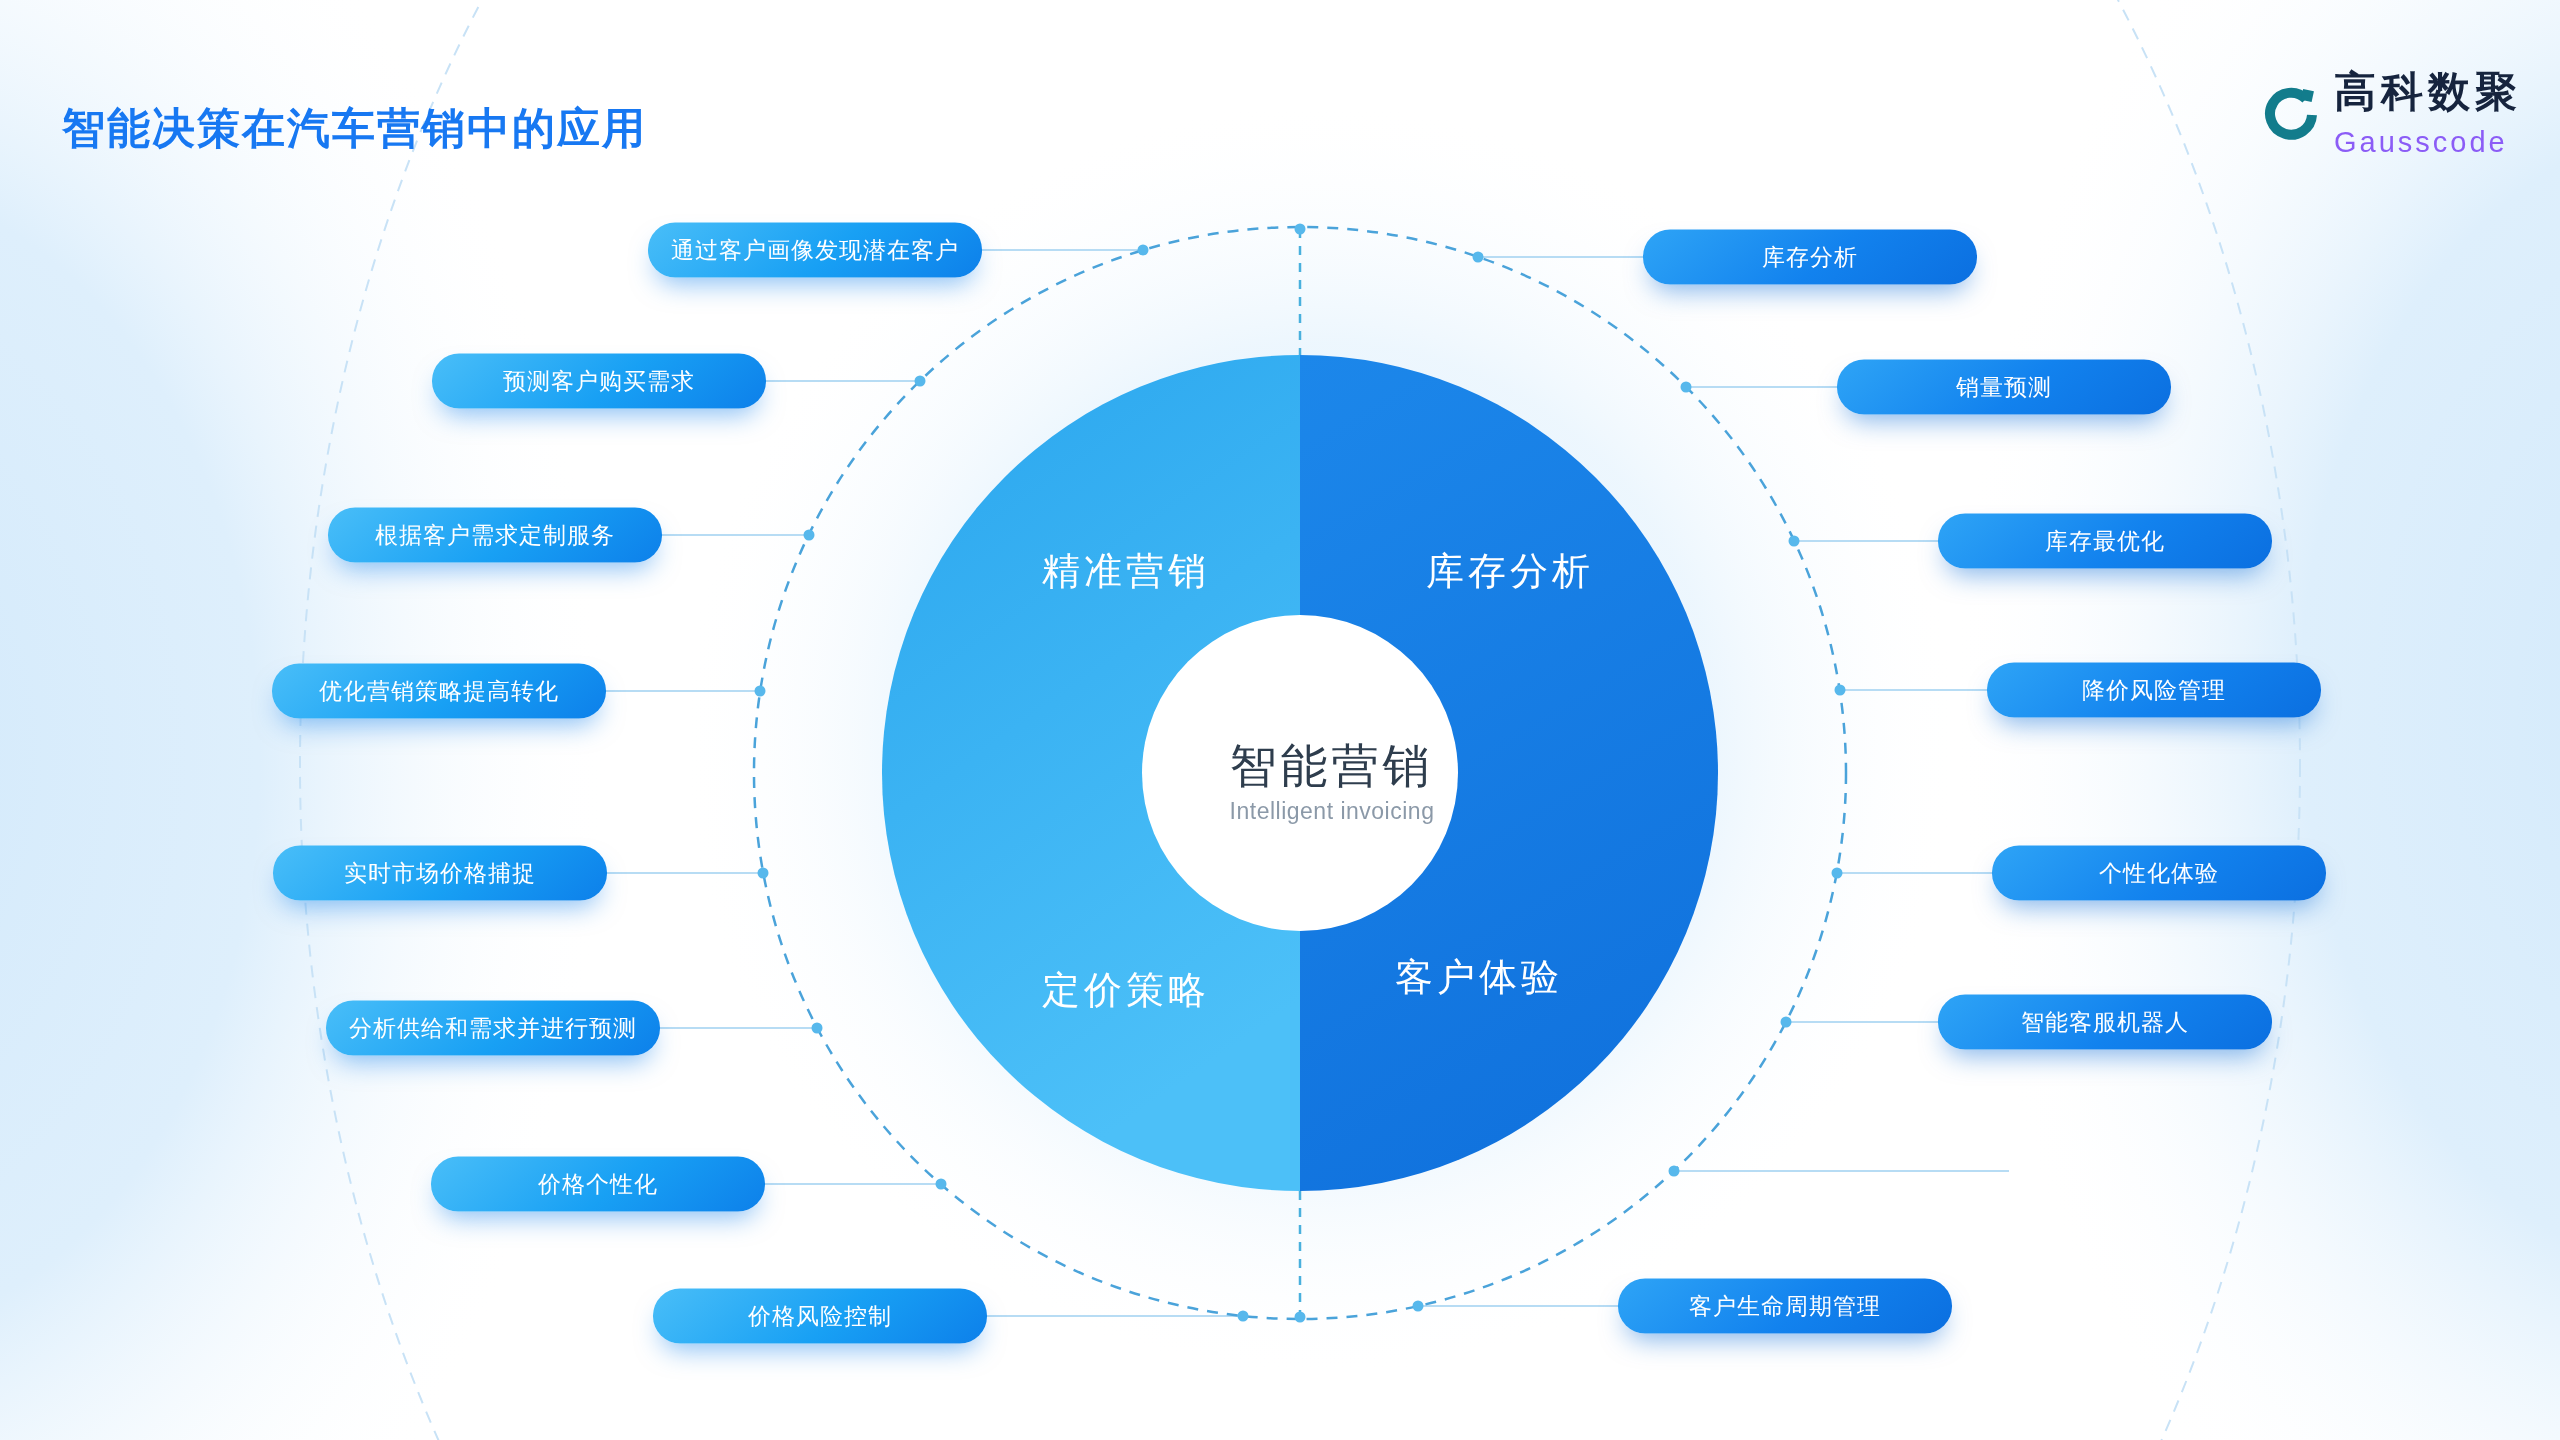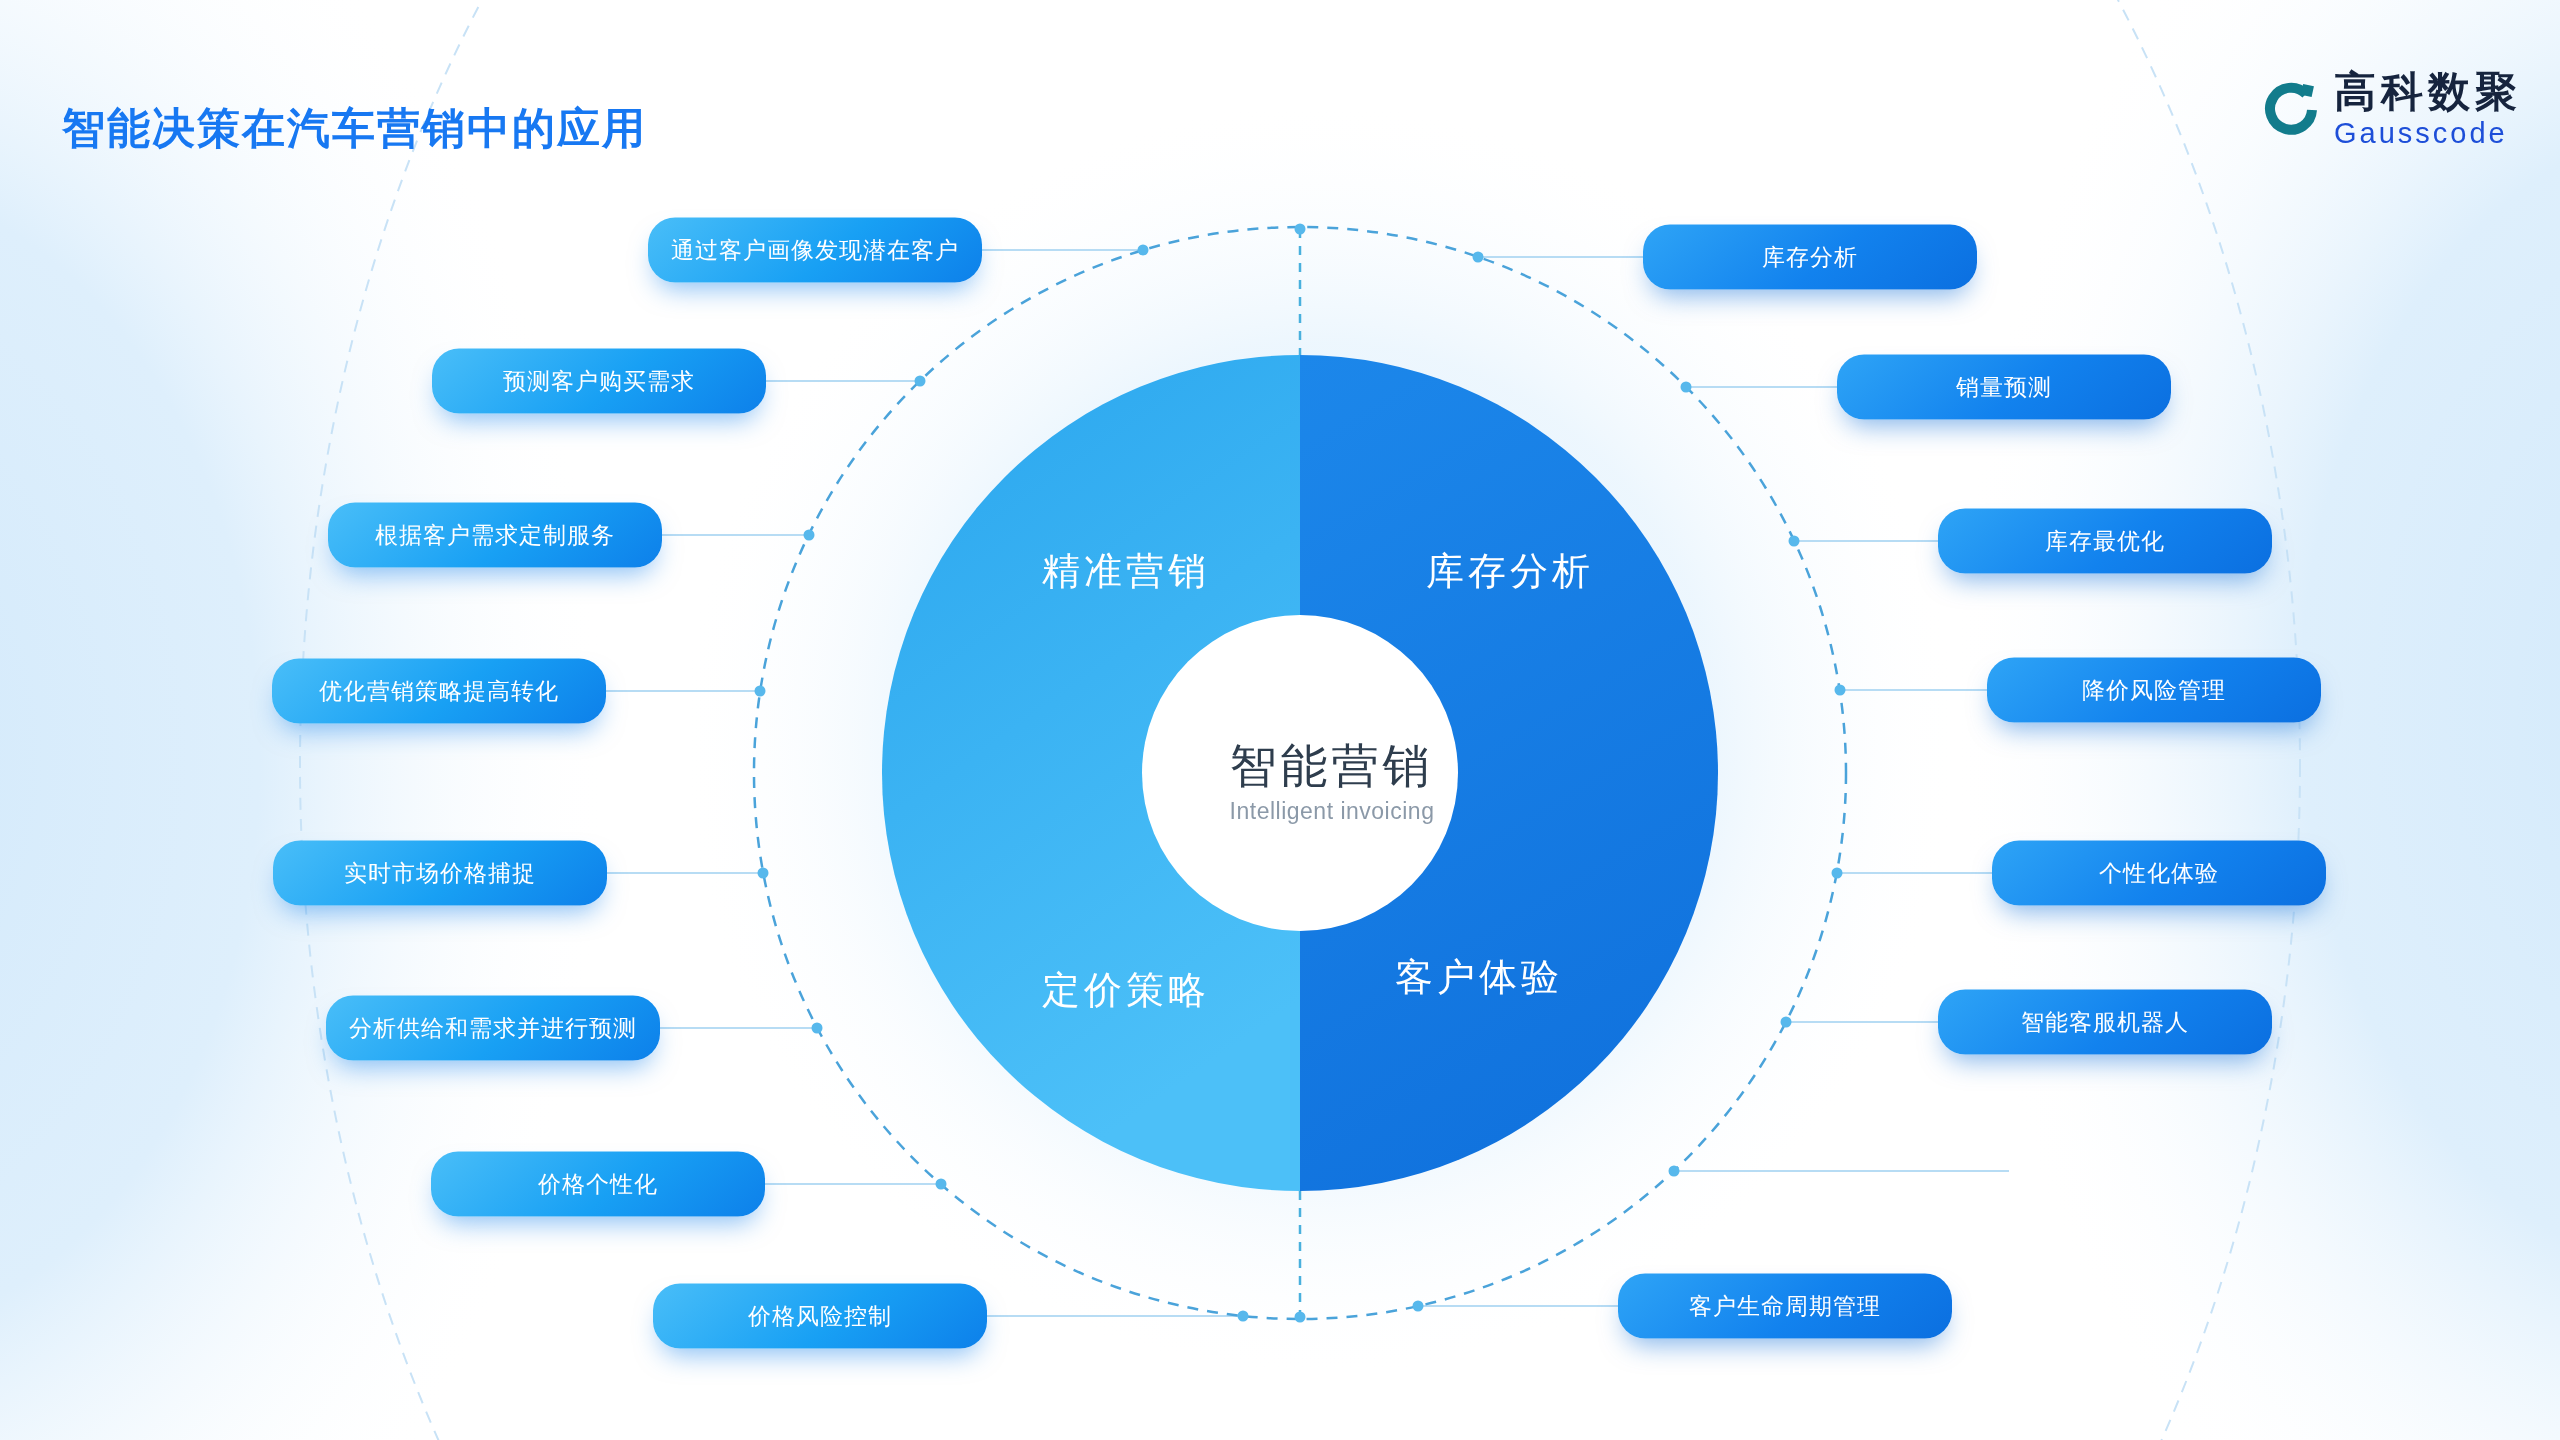--- a/index.html
+++ b/index.html
@@ -12,25 +12,25 @@
   .bg-svg { position:absolute; left:0; top:0; z-index:1; }
 
   .page-title {
     position:absolute; left:62px; top:100px; z-index:4;
     font-size:43px; font-weight:600; color:#1778f2; letter-spacing:2px;
   }
 
   .logo { position:absolute; top:70px; right:38px; z-index:4; display:flex; align-items:center; gap:14px; }
   .logo-text { display:flex; flex-direction:column; }
   .logo-name { font-size:42px; font-weight:700; color:#16243e; letter-spacing:5px; line-height:1.05; }
-  .logo-sub  { font-size:29px; color:#1d4ed8; letter-spacing:3px; margin-top:3px; }
+  .logo-sub  { font-size:29px; color:#8b5cf6; letter-spacing:3px; margin-top:12px; }
 
   .pill {
     position:absolute; transform:translate(-50%,-50%); z-index:3;
-    min-width:334px; height:65px; padding:0 20px; border-radius:27px;
+    min-width:334px; height:55px; padding:0 20px; border-radius:27px;
     display:flex; align-items:center; justify-content:center;
     color:#ffffff; font-size:23px; letter-spacing:1px; white-space:nowrap;
   }
   .pill.l { background:linear-gradient(140deg,#49bef8 0%,#18a0f4 55%,#0d80ea 100%);
             box-shadow:0 14px 26px -8px rgba(21,130,235,.5); }
   .pill.r { background:linear-gradient(140deg,#2ea4f6 0%,#1282ee 55%,#0b6fe0 100%);
             box-shadow:0 14px 26px -8px rgba(13,110,215,.5); }
 
   .quad {
     position:absolute; transform:translate(-50%,-50%); z-index:2;

